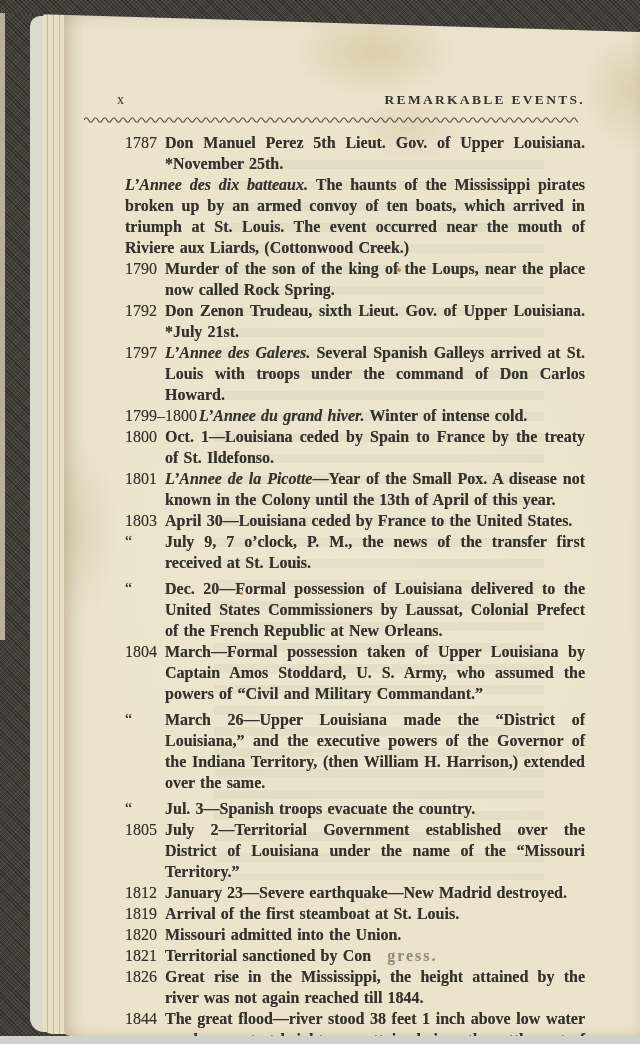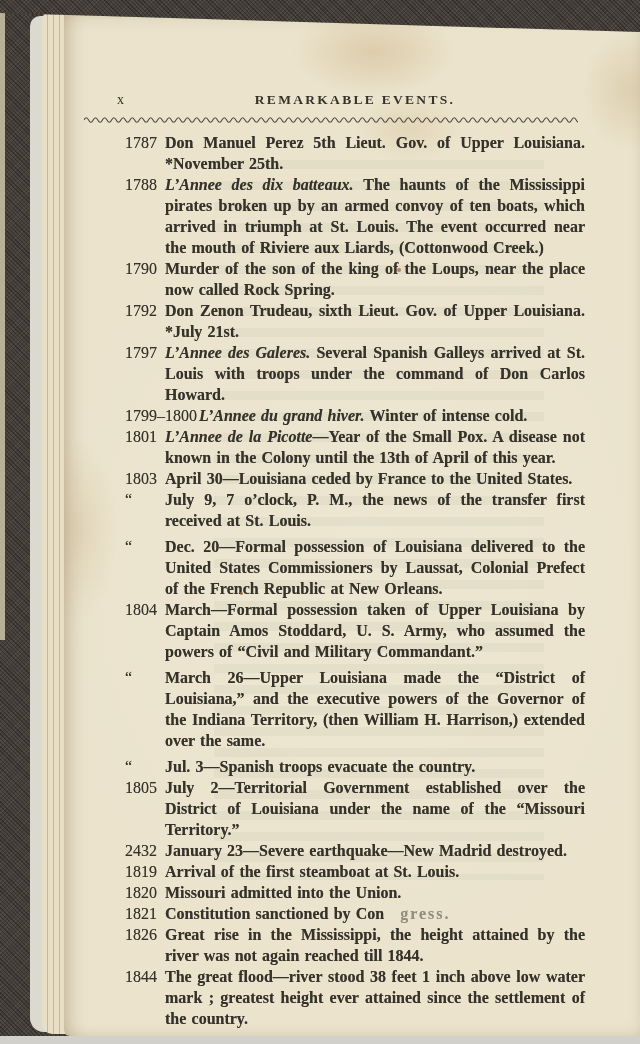--- a/index.html
+++ b/index.html
@@ -40,21 +40,21 @@
   .cover-top{
     position:absolute;left:0;top:0;width:640px;height:32px;z-index:5;
     background-color:var(--cover,#46403a);
     background-image:
       repeating-linear-gradient(45deg, rgba(0,0,0,.28) 0 1px, transparent 1px 3px),
       repeating-linear-gradient(-45deg, rgba(255,255,255,.06) 0 1px, transparent 1px 3px);
     clip-path:polygon(0 0,640px 0,640px 32px,0 13px);
   }
   .header{position:relative;padding-top:84px;height:22px;color:var(--ink,#35322b);}
   .page-num{position:absolute;left:53px;top:82px;font-size:14px;}
-  .title{position:absolute;left:61px;width:460px;top:82px;text-align:center;
+  .title{position:absolute;left:61px;width:460px;top:82px;text-align:right;
     font-weight:bold;font-size:13.5px;letter-spacing:2.3px;}
   .wave{position:absolute;left:20px;top:104px;}
   .entries{position:relative;margin:16px 12px 0 61px;width:460px;
     font-size:16px;line-height:21px;color:var(--ink,#35322b);
     text-shadow:0 0 .4px rgba(45,42,35,.55);}
   .entry{display:flex;}
   .entry.spaced{margin-top:5px;}
   .year{flex:0 0 auto;min-width:38px;white-space:nowrap;padding-right:2px;}
   .etext{display:block;flex:1;text-align:justify;word-spacing:1.2px;font-weight:bold;}
   .faded{opacity:.48;margin-left:16px;letter-spacing:2px;}
@@ -79,38 +79,41 @@
   </div>
   <svg class="wave" width="494" height="10">
     <path id="wave-path" fill="none" stroke="#4d483d" stroke-width="1.1" d="M0 6 q2.3 -4.6 4.6 0 q2.3 4.6 4.6 0 q2.3 -4.6 4.6 0 q2.3 4.6 4.6 0 q2.3 -4.6 4.6 0 q2.3 4.6 4.6 0 q2.3 -4.6 4.6 0 q2.3 4.6 4.6 0 q2.3 -4.6 4.6 0 q2.3 4.6 4.6 0 q2.3 -4.6 4.6 0 q2.3 4.6 4.6 0 q2.3 -4.6 4.6 0 q2.3 4.6 4.6 0 q2.3 -4.6 4.6 0 q2.3 4.6 4.6 0 q2.3 -4.6 4.6 0 q2.3 4.6 4.6 0 q2.3 -4.6 4.6 0 q2.3 4.6 4.6 0 q2.3 -4.6 4.6 0 q2.3 4.6 4.6 0 q2.3 -4.6 4.6 0 q2.3 4.6 4.6 0 q2.3 -4.6 4.6 0 q2.3 4.6 4.6 0 q2.3 -4.6 4.6 0 q2.3 4.6 4.6 0 q2.3 -4.6 4.6 0 q2.3 4.6 4.6 0 q2.3 -4.6 4.6 0 q2.3 4.6 4.6 0 q2.3 -4.6 4.6 0 q2.3 4.6 4.6 0 q2.3 -4.6 4.6 0 q2.3 4.6 4.6 0 q2.3 -4.6 4.6 0 q2.3 4.6 4.6 0 q2.3 -4.6 4.6 0 q2.3 4.6 4.6 0 q2.3 -4.6 4.6 0 q2.3 4.6 4.6 0 q2.3 -4.6 4.6 0 q2.3 4.6 4.6 0 q2.3 -4.6 4.6 0 q2.3 4.6 4.6 0 q2.3 -4.6 4.6 0 q2.3 4.6 4.6 0 q2.3 -4.6 4.6 0 q2.3 4.6 4.6 0 q2.3 -4.6 4.6 0 q2.3 4.6 4.6 0 q2.3 -4.6 4.6 0 q2.3 4.6 4.6 0 q2.3 -4.6 4.6 0 q2.3 4.6 4.6 0 q2.3 -4.6 4.6 0 q2.3 4.6 4.6 0 q2.3 -4.6 4.6 0 q2.3 4.6 4.6 0 q2.3 -4.6 4.6 0 q2.3 4.6 4.6 0 q2.3 -4.6 4.6 0 q2.3 4.6 4.6 0 q2.3 -4.6 4.6 0 q2.3 4.6 4.6 0 q2.3 -4.6 4.6 0 q2.3 4.6 4.6 0 q2.3 -4.6 4.6 0 q2.3 4.6 4.6 0 q2.3 -4.6 4.6 0 q2.3 4.6 4.6 0 q2.3 -4.6 4.6 0 q2.3 4.6 4.6 0 q2.3 -4.6 4.6 0 q2.3 4.6 4.6 0 q2.3 -4.6 4.6 0 q2.3 4.6 4.6 0 q2.3 -4.6 4.6 0 q2.3 4.6 4.6 0 q2.3 -4.6 4.6 0 q2.3 4.6 4.6 0 q2.3 -4.6 4.6 0 q2.3 4.6 4.6 0 q2.3 -4.6 4.6 0 q2.3 4.6 4.6 0 q2.3 -4.6 4.6 0 q2.3 4.6 4.6 0 q2.3 -4.6 4.6 0 q2.3 4.6 4.6 0 q2.3 -4.6 4.6 0 q2.3 4.6 4.6 0 q2.3 -4.6 4.6 0 q2.3 4.6 4.6 0 q2.3 -4.6 4.6 0 q2.3 4.6 4.6 0 q2.3 -4.6 4.6 0 q2.3 4.6 4.6 0 q2.3 -4.6 4.6 0 q2.3 4.6 4.6 0 q2.3 -4.6 4.6 0 q2.3 4.6 4.6 0 q2.3 -4.6 4.6 0 q2.3 4.6 4.6 0 q2.3 -4.6 4.6 0 q2.3 4.6 4.6 0 q2.3 -4.6 4.6 0 q2.3 4.6 4.6 0"></path>
   </svg>
   <div class="entries">
       <div class="entry">
         <span class="year">1787</span>
         <span class="etext"><span>Don Manuel Perez 5th Lieut. Gov. of Upper Louisiana. *November 25th.</span></span>
       </div>
       <div class="entry">
-        <span class="year">1788</span>
         <span class="etext"><i>L’Annee des dix batteaux. </i><span>The haunts of the Mississippi pirates broken up by an armed convoy of ten boats, which arrived in triumph at St. Louis. The event occurred near the mouth of Riviere aux Liards, (Cottonwood Creek.)</span></span>
       </div>
       <div class="entry">
         <span class="year">1790</span>
         <span class="etext"><span>Murder of the son of the king of the Loups, near the place now called Rock Spring.</span></span>
       </div>
       <div class="entry">
         <span class="year">1792</span>
         <span class="etext"><span>Don Zenon Trudeau, sixth Lieut. Gov. of Upper Louisiana. *July 21st.</span></span>
       </div>
       <div class="entry">
         <span class="year">1797</span>
         <span class="etext"><i>L’Annee des Galeres. </i><span>Several Spanish Galleys arrived at St. Louis with troops under the command of Don Carlos Howard.</span></span>
       </div>
       <div class="entry">
         <span class="year">1799–1800</span>
         <span class="etext"><i>L’Annee du grand hiver. </i><span>Winter of intense cold.</span></span>
+      </div>
+      <div class="entry">
+        <span class="year">1800</span>
+        <span class="etext"><span>Oct. 1—Louisiana ceded by Spain to France by the treaty of St. Ildefonso.</span></span>
       </div>
       <div class="entry">
         <span class="year">1801</span>
         <span class="etext"><i>L’Annee de la Picotte</i><span>—Year of the Small Pox. A disease not known in the Colony until the 13th of April of this year.</span></span>
       </div>
       <div class="entry">
         <span class="year">1803</span>
         <span class="etext"><span>April 30—Louisiana ceded by France to the United States.</span></span>
       </div>
       <div class="entry">
@@ -131,34 +134,34 @@
       </div>
       <div class="entry spaced">
         <span class="year">“</span>
         <span class="etext"><span>Jul. 3—Spanish troops evacuate the country.</span></span>
       </div>
       <div class="entry">
         <span class="year">1805</span>
         <span class="etext"><span>July 2—Territorial Government established over the District of Louisiana under the name of the “Missouri Territory.”</span></span>
       </div>
       <div class="entry">
-        <span class="year">2432</span>
+        <span class="year">1812</span>
         <span class="etext"><span>January 23—Severe earthquake—New Madrid destroyed.</span></span>
       </div>
       <div class="entry">
         <span class="year">1819</span>
         <span class="etext"><span>Arrival of the first steamboat at St. Louis.</span></span>
       </div>
       <div class="entry">
         <span class="year">1820</span>
         <span class="etext"><span>Missouri admitted into the Union.</span></span>
       </div>
       <div class="entry">
         <span class="year">1821</span>
-        <span class="etext"><span>Constitution sanctioned by Con</span><span class="faded">gress.</span></span>
+        <span class="etext"><span>Territorial sanctioned by Con</span><span class="faded">gress.</span></span>
       </div>
       <div class="entry">
         <span class="year">1826</span>
         <span class="etext"><span>Great rise in the Mississippi, the height attained by the river was not again reached till 1844.</span></span>
       </div>
       <div class="entry">
         <span class="year">1844</span>
         <span class="etext"><span>The great flood—river stood 38 feet 1 inch above low water mark ; greatest height ever attained since the settlement of the country.</span></span>
       </div>
     </div>

